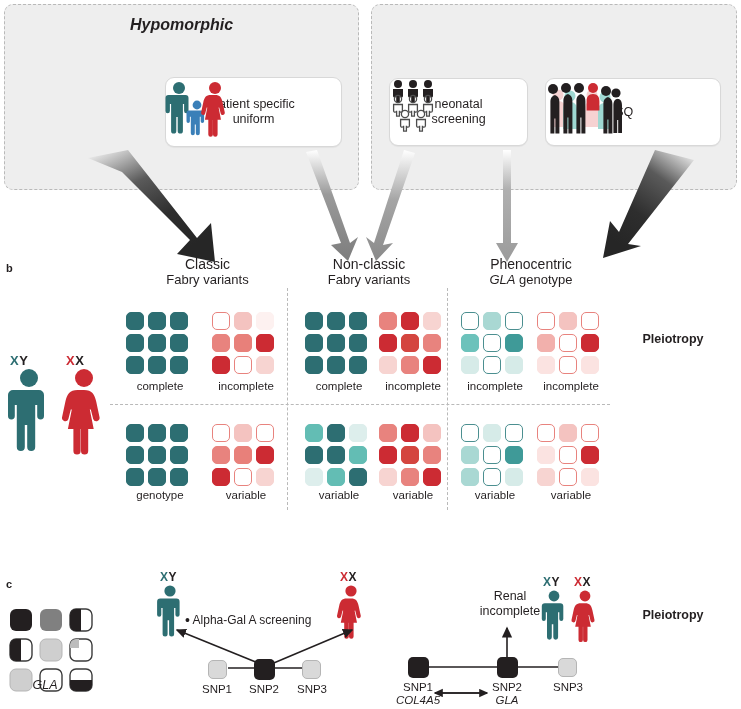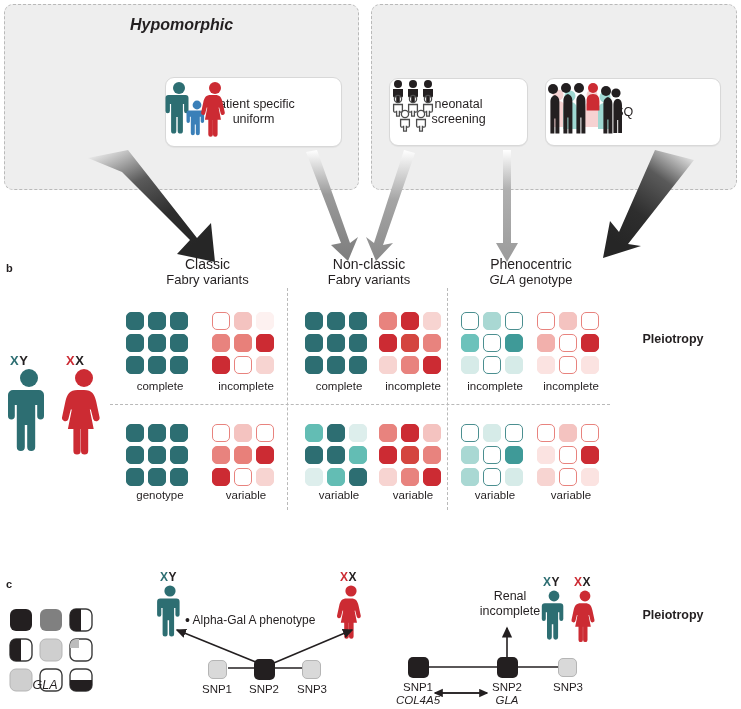--- a/index.html
+++ b/index.html
@@ -520,21 +520,21 @@
   </div>
   <svg class="sexfig" width="30" height="52" viewBox="0 0 30 52" style="left:336px;top:585px;">
     <g fill="#cc2b33">
       <circle cx="15" cy="6" r="5.6"></circle>
       <path d="M15,13.5 c5,0 6.6,2.6 7.6,7.2 l2.2,10 a2.1,2.1 0 0 1 -4.1,0.9 l-1.5,-6 l-0.6,0.1 l2.4,12 h-3.4 v13.8 a2.3,2.3 0 0 1 -4.6,0 v-13.8 h-0.2 v13.8 a2.3,2.3 0 0 1 -4.6,0 v-13.8 h-3.4 l2.4,-12 l-0.6,-0.1 l-1.5,6 a2.1,2.1 0 0 1 -4.1,-0.9 l2.2,-10 c1,-4.6 2.6,-7.2 7.6,-7.2 z"></path>
     </g>
   </svg>
 
   <div class="bullet-text" style="left:185px;top:611px;">
     <span style="font-size:14px;vertical-align:-1px;">•</span>
-    <span>Alpha-Gal A phenotype</span>
+    <span>Alpha-Gal A screening</span>
   </div>
 
   <svg width="260" height="80" viewBox="0 0 260 80" style="position:absolute;left:145px;top:610px;">
     <defs>
       <marker id="ah" markerWidth="7" markerHeight="7" refX="6" refY="3.2" orient="auto">
         <polygon points="0,0 7,3.2 0,6.4" fill="#231f20"></polygon>
       </marker>
     </defs>
     <line x1="118" y1="55" x2="32" y2="20" stroke="#231f20" stroke-width="1.5" marker-end="url(#ah)"></line>
     <line x1="124" y1="55" x2="207" y2="20" stroke="#231f20" stroke-width="1.5" marker-end="url(#ah)"></line>

